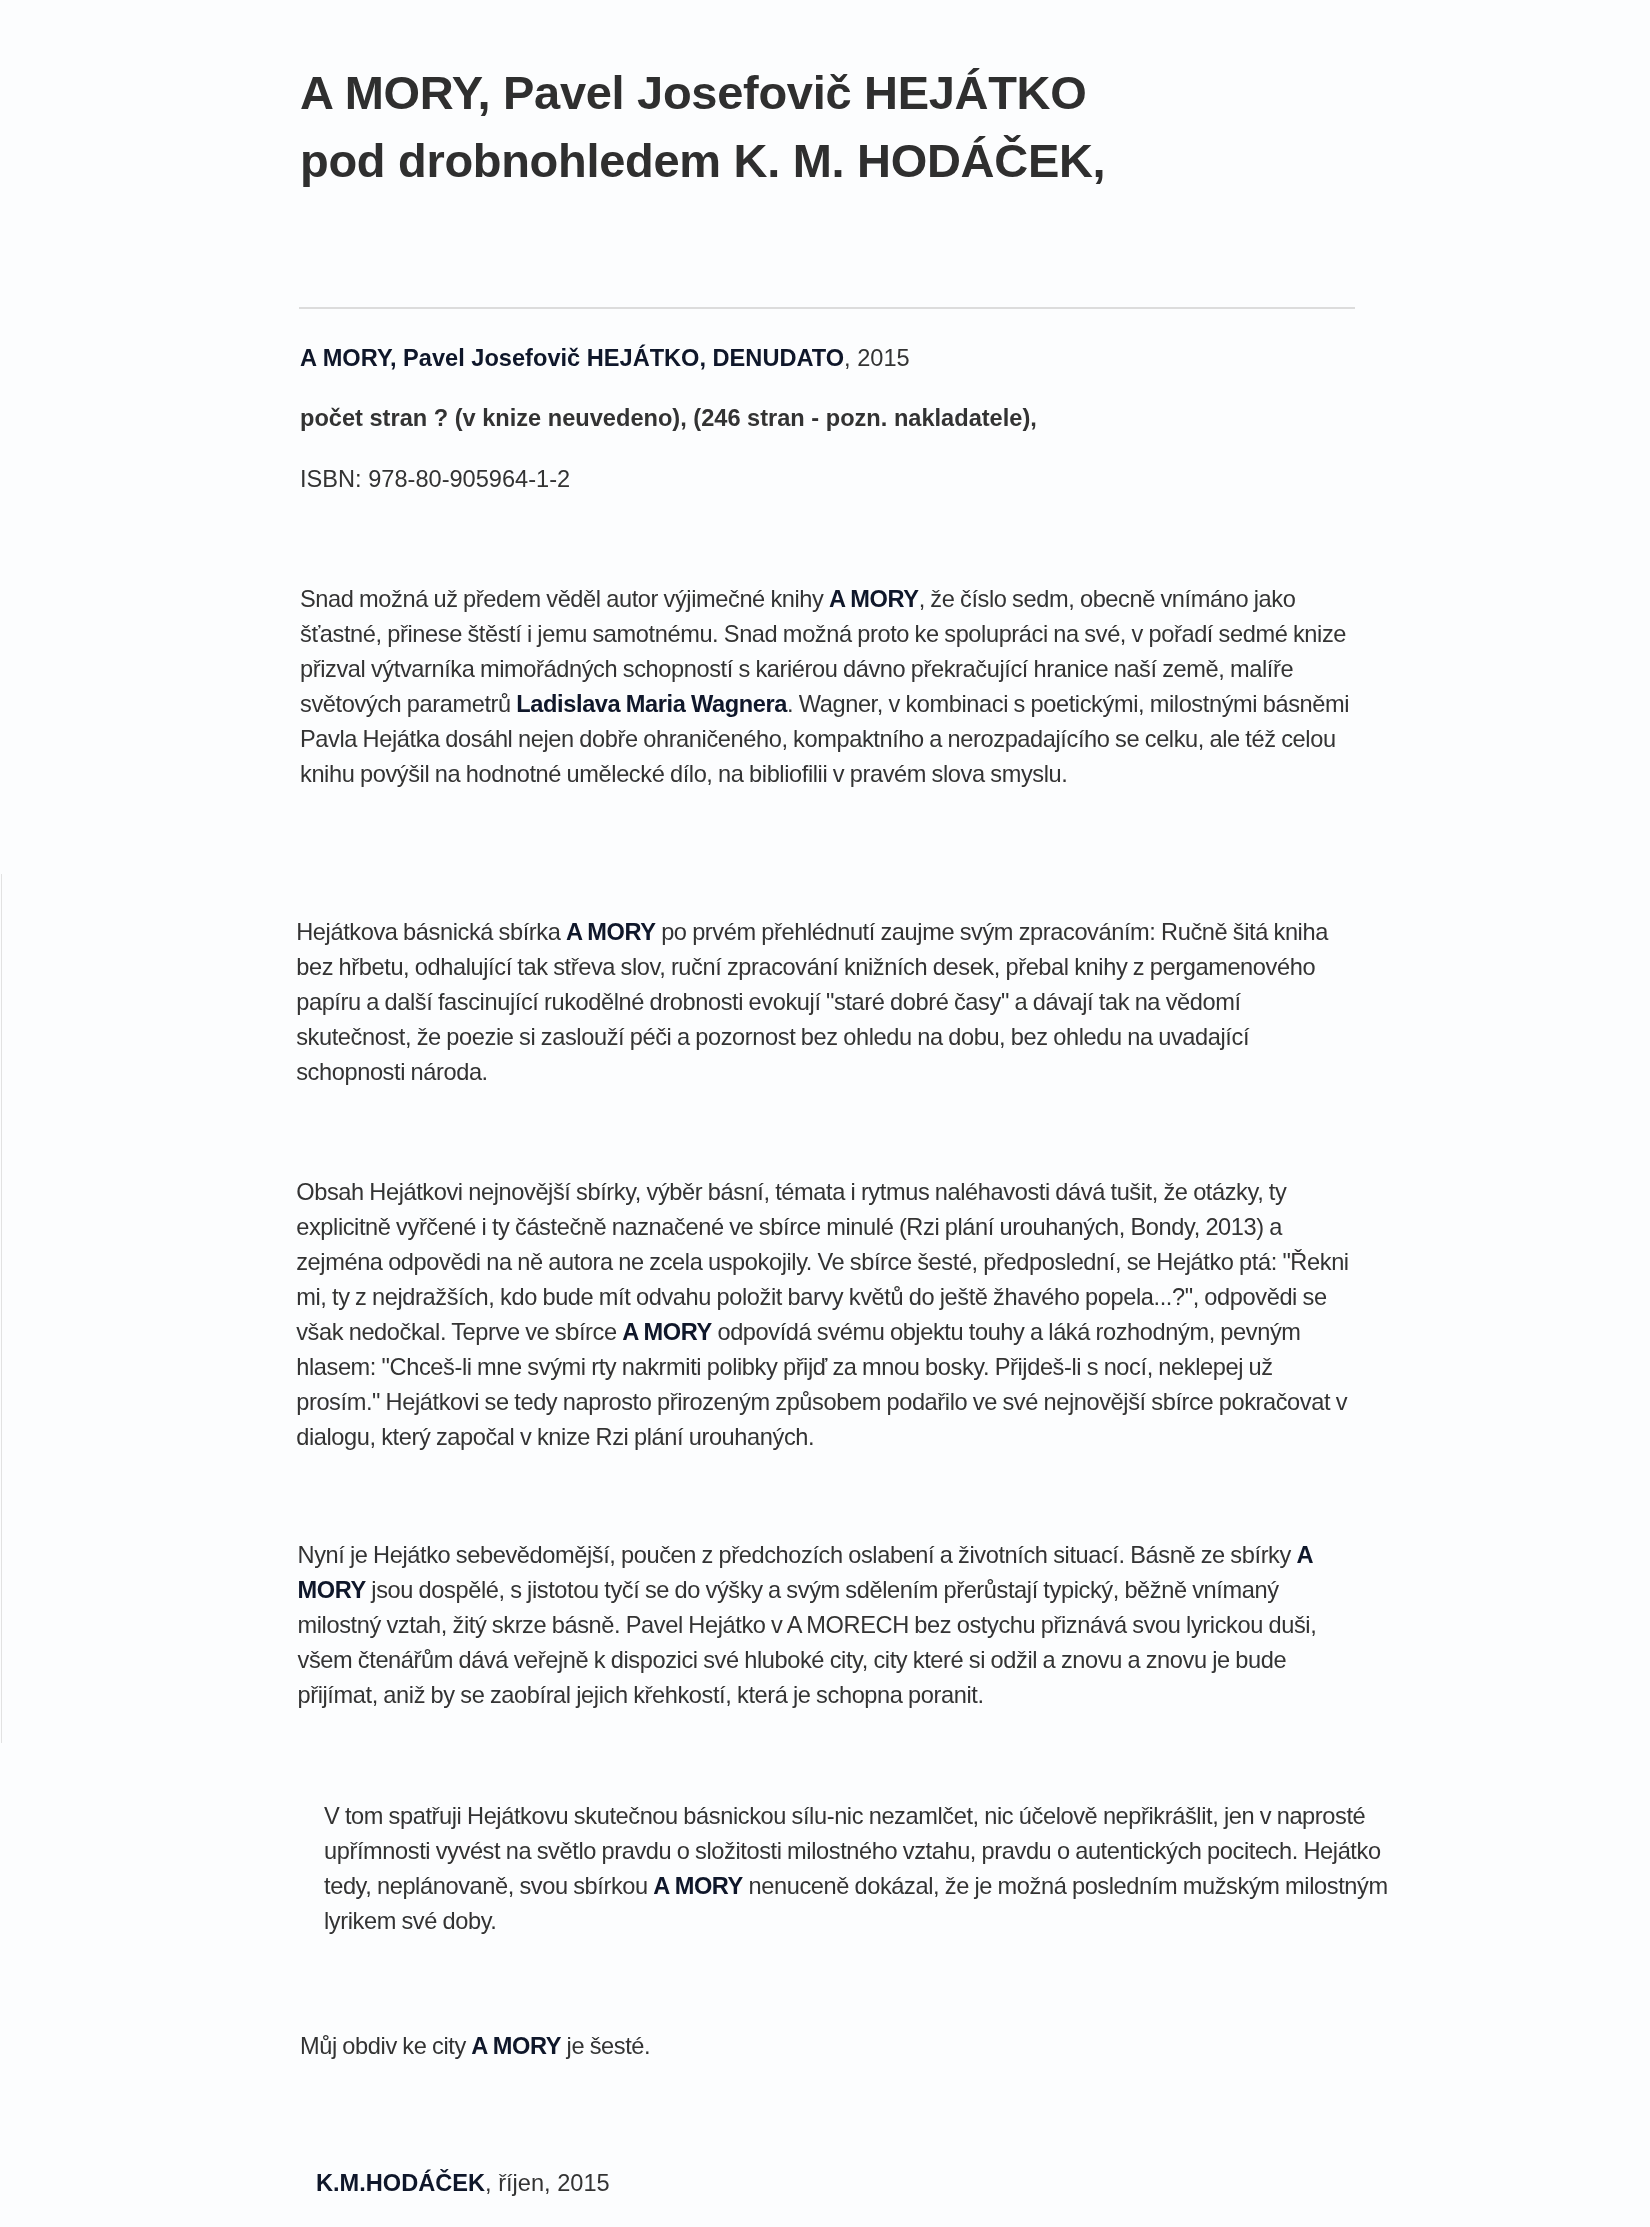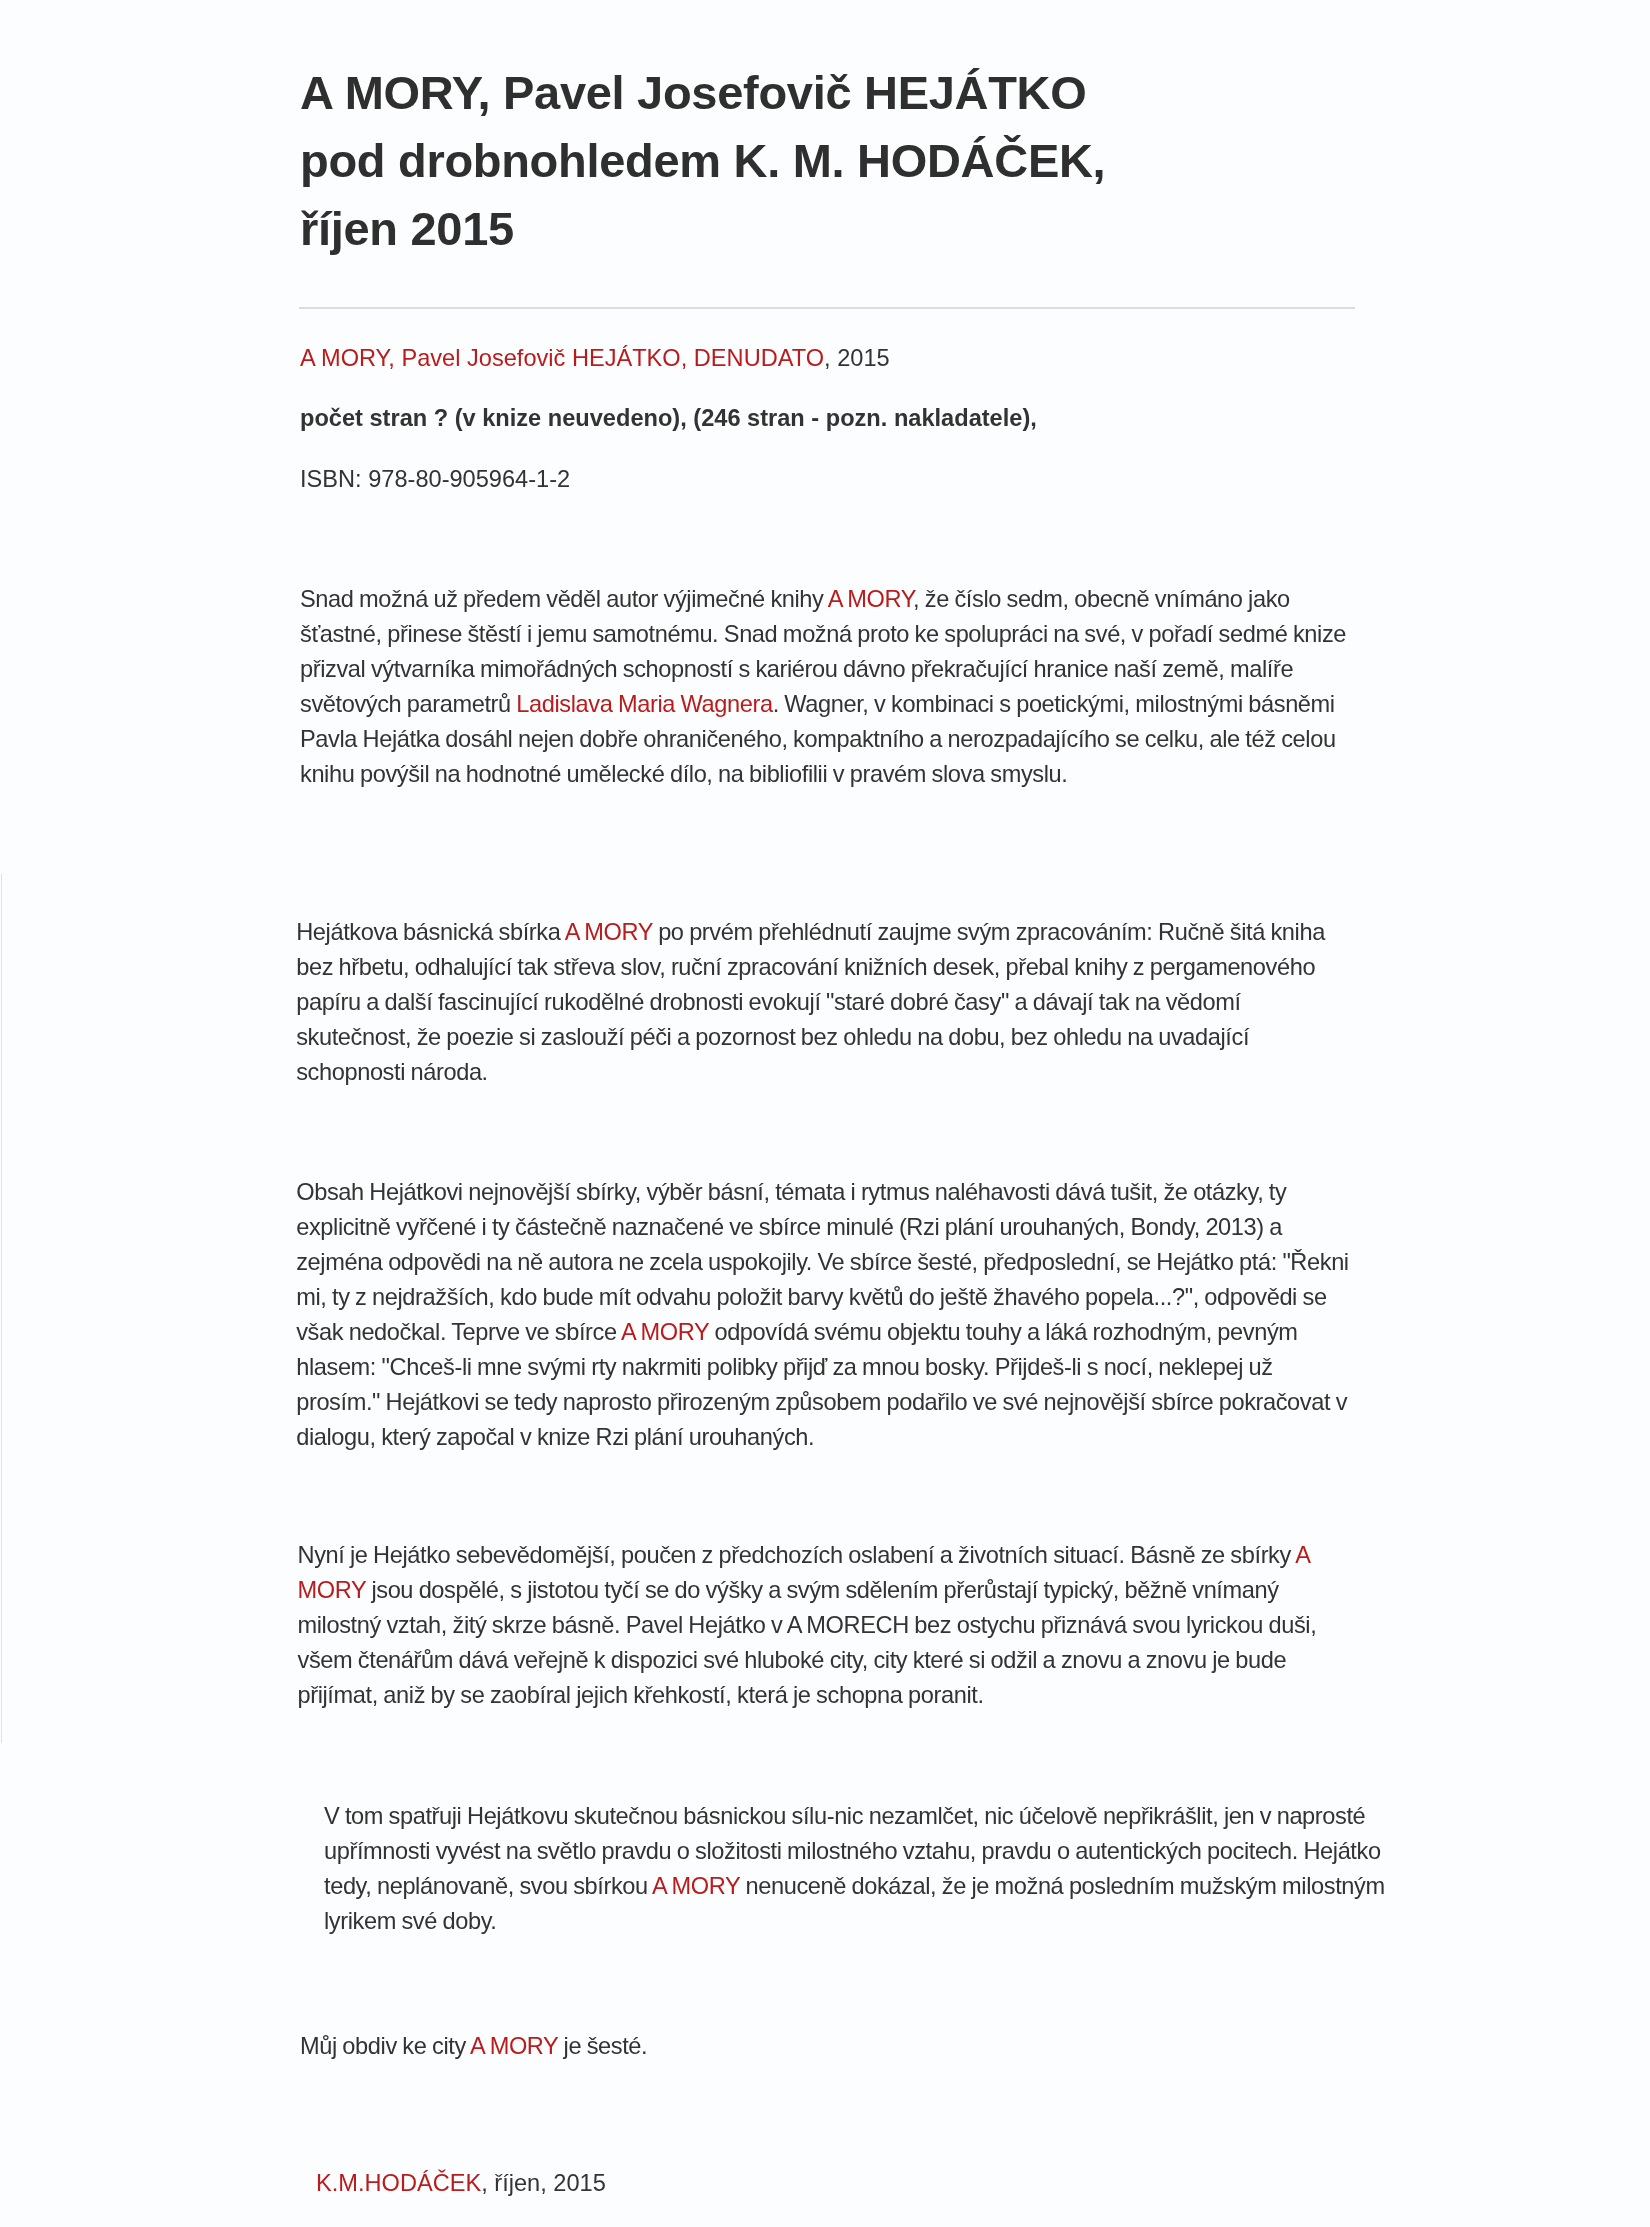--- a/index.html
+++ b/index.html
@@ -55,21 +55,21 @@
 
   .para {
     position: absolute;
     margin: 0;
     font-size: 23.6px;
     line-height: 35px;
     width: 1064px;
     letter-spacing: -0.4px;
     word-spacing: -0.6px;
   }
-  .para b, .meta-line b, .signature b { font-weight: normal; color: #b91c1c; text-align: center; }
+  .para b, .meta-line b, .signature b { font-weight: bold; color: #0f172a; text-align: center; }
   .p1 { left: 0; top: 582px; }
   .p2 { left: -3.8px; top: 915px; }
   .p3 { left: -3.8px; top: 1175px; }
   .p4 { left: -2.5px; top: 1538px; }
   .p5 { left: 0; top: 1799px; margin-left: 24px; }
   .p6 { left: 0; top: 2029px; }
   .signature {
     position: absolute;
     left: 0;
     top: 2150px;
@@ -86,21 +86,21 @@
     height: 869px;
     background: #e2e2e2;
   }
 </style>
 </head>
 <body>
 
 <div class="side-rule"></div>
 
 <article class="article">
-  <h1 class="title"><span>A MORY, Pavel Josefovič HEJÁTKO</span><br><span>pod drobnohledem K. M. HODÁČEK,</span><br><span>říjen 2015</span></h1>
+  <h1 class="title"><span>A MORY, Pavel Josefovič HEJÁTKO</span><br><span>pod drobnohledem K. M. HODÁČEK,</span><br></h1>
 
   <div class="divider"></div>
 
   <p class="meta-line meta-1"><b>A MORY, Pavel Josefovič HEJÁTKO, DENUDATO</b><span>, 2015</span></p>
   <p class="meta-line meta-2">počet stran ? (v knize neuvedeno), (246 stran - pozn. nakladatele),</p>
   <p class="meta-line meta-3">ISBN: 978-80-905964-1-2</p>
 
   <p class="para p1"><span>Snad možná už předem věděl autor výjimečné knihy </span><b>A MORY</b><span>, že číslo sedm, obecně vnímáno jako šťastné, přinese štěstí i jemu samotnému. Snad možná proto ke spolupráci na své, v pořadí sedmé knize přizval výtvarníka mimořádných schopností s kariérou dávno překračující hranice naší země, malíře světových parametrů </span><b>Ladislava Maria Wagnera</b><span>. Wagner, v kombinaci s poetickými, milostnými básněmi Pavla Hejátka dosáhl nejen dobře ohraničeného, kompaktního a nerozpadajícího se celku, ale též celou knihu povýšil na hodnotné umělecké dílo, na bibliofilii v pravém slova smyslu.</span></p>
 
   <p class="para p2"><span>Hejátkova básnická sbírka </span><b>A MORY</b><span> po prvém přehlédnutí zaujme svým zpracováním: Ručně šitá kniha bez hřbetu, odhalující tak střeva slov, ruční zpracování knižních desek, přebal knihy z pergamenového papíru a další fascinující rukodělné drobnosti evokují "staré dobré časy" a dávají tak na vědomí skutečnost, že poezie si zaslouží péči a pozornost bez ohledu na dobu, bez ohledu na uvadající schopnosti národa.</span></p>

